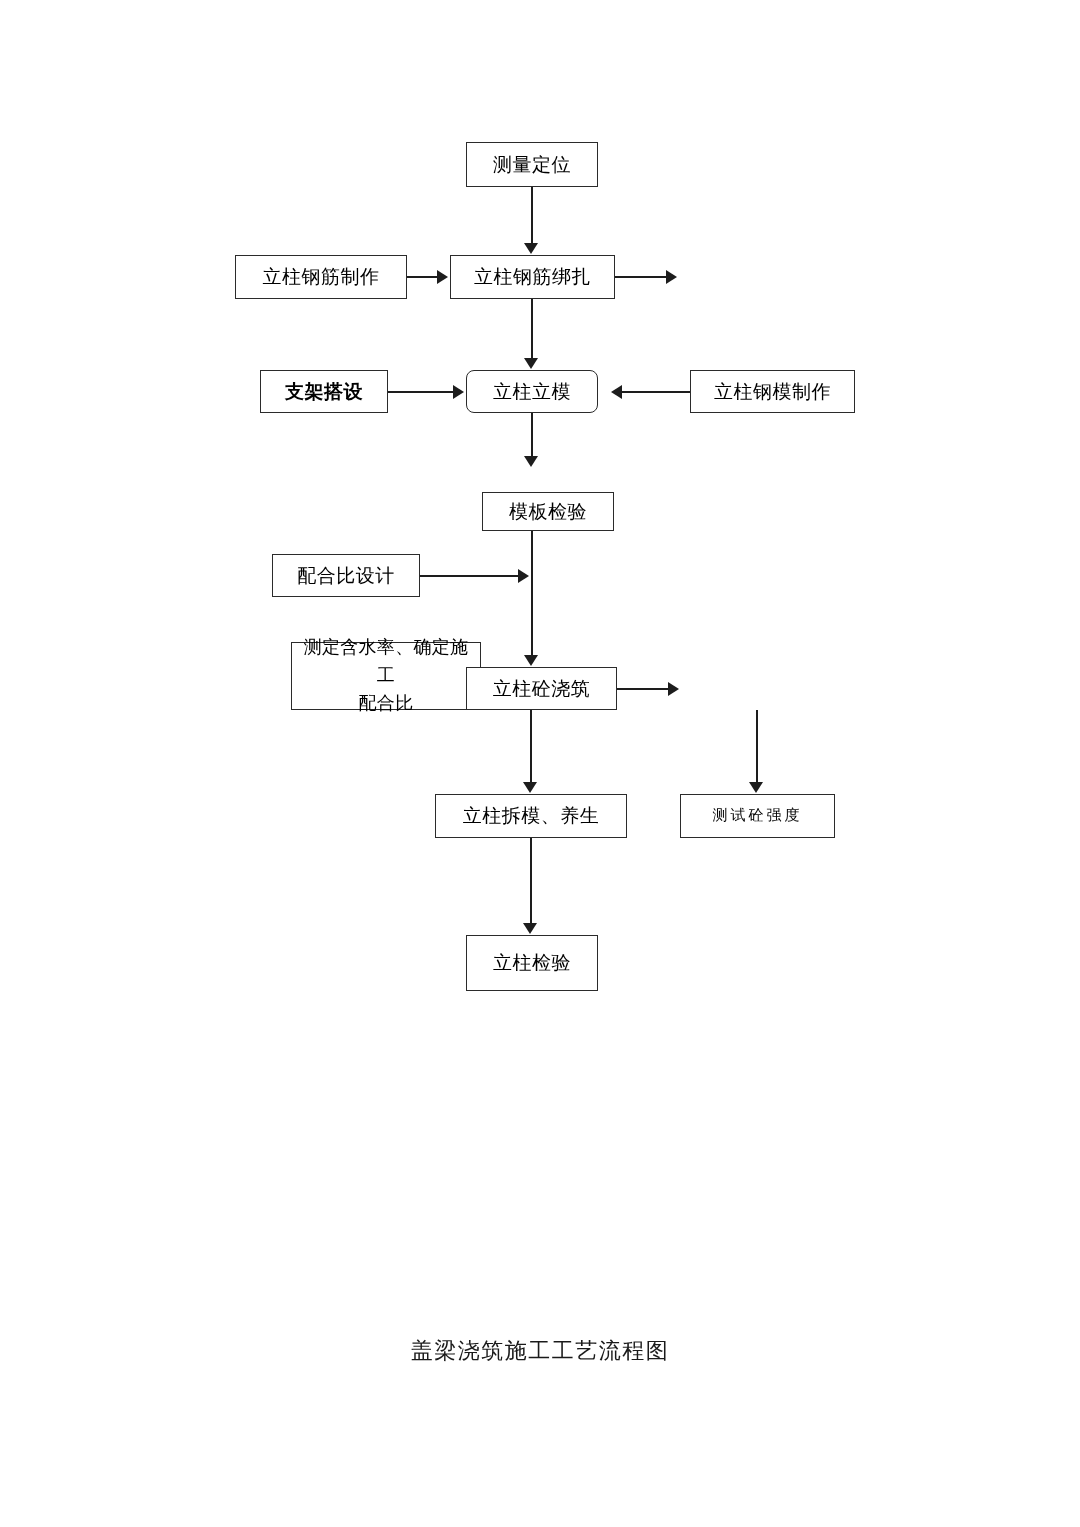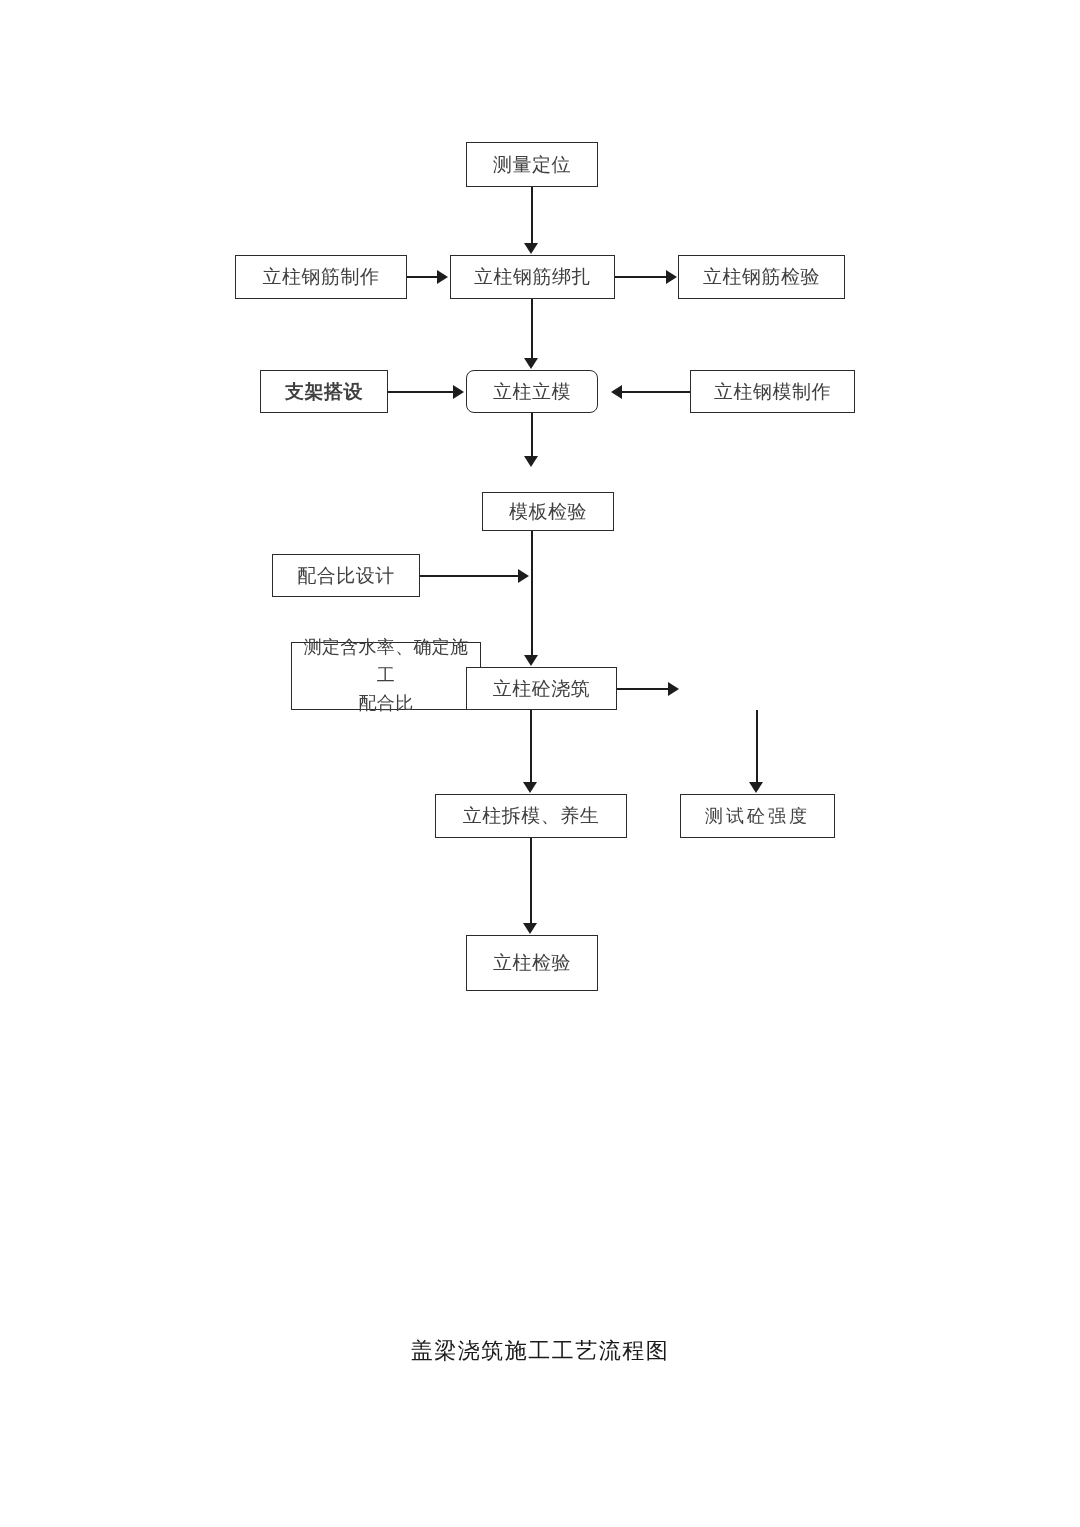--- a/index.html
+++ b/index.html
@@ -23,25 +23,25 @@
     box-sizing: border-box;
     border: 1.6px solid #2b2b2b;
     background: #ffffff;
     display: flex;
     align-items: center;
     justify-content: center;
     text-align: center;
     font-size: 19px;
     line-height: 1.45;
     letter-spacing: 0.5px;
-    color: #404040;
+    color: #000000;
     z-index: 3;
   }
   .node.big {
-    font-size: 18px;
+    font-size: 15px;
     letter-spacing: 3px;
   }
   .node.two-line {
     font-size: 18px;
     line-height: 1.55;
     letter-spacing: 0.3px;
     padding: 0 6px;
     margin-left: 44px;
   }
   
@@ -137,23 +137,20 @@
   </div>
 
   <div class="node" style="left:235px; top:255px; width:172px; height:44px;">
     <span>立柱钢筋制作</span>
   </div>
 
   <div class="node" style="left:450px; top:255px; width:165px; height:44px;">
     <span>立柱钢筋绑扎</span>
   </div>
 
-  <div class="node" style="left:678px; top:255px; width:167px; height:44px;">
-    <span>立柱钢筋检验</span>
-  </div>
 
   <div class="node" style="left:260px; top:370px; width:128px; height:43px;font-weight:bold;">
     <span>支架搭设</span>
   </div>
 
   <div class="node" style="left:466px; top:370px; width:132px; height:43px;border-radius:8px;">
     <span>立柱立模</span>
   </div>
 
   <div class="node" style="left:690px; top:370px; width:165px; height:43px;">

